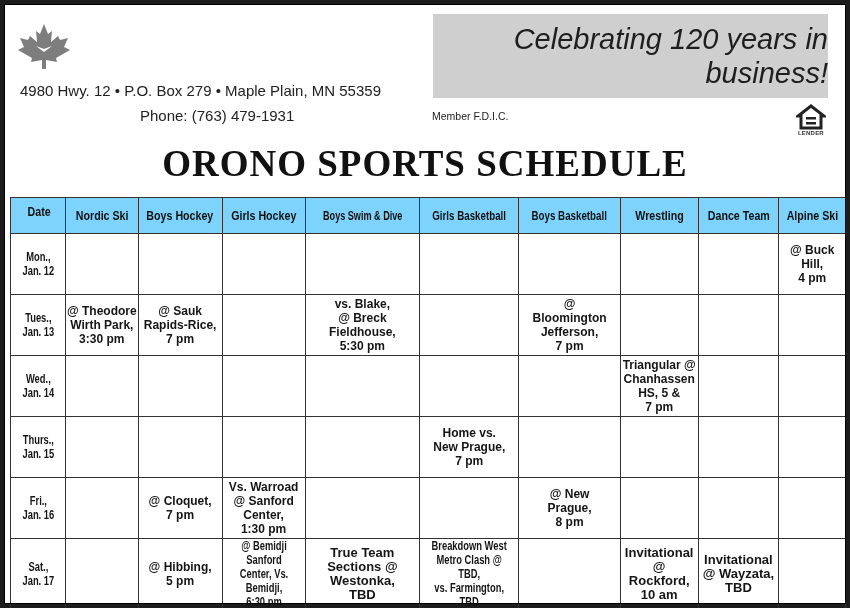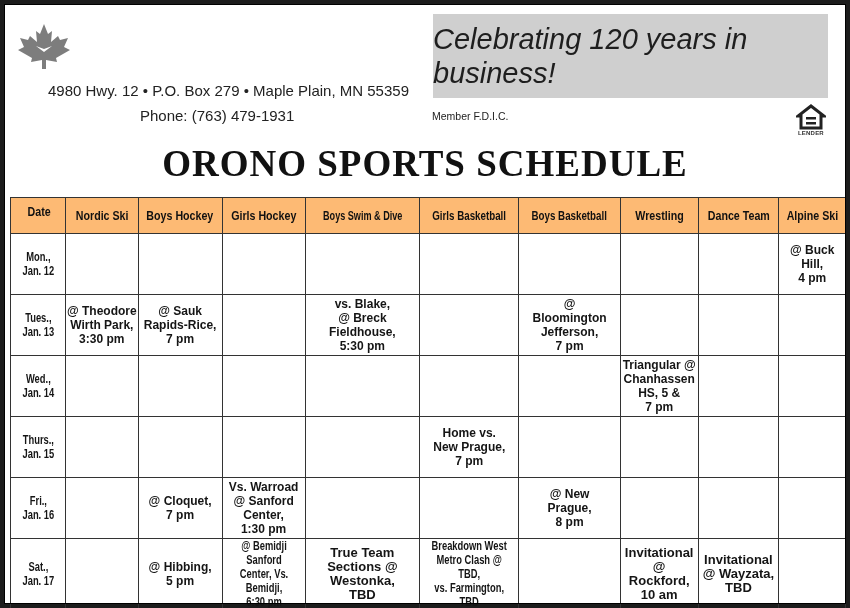--- a/index.html
+++ b/index.html
@@ -1,31 +1,31 @@
 <!DOCTYPE html>
 <html><head>
 <meta charset="utf-8">
 <style>
   html, body { margin:0; padding:0; }
   body { width:850px; height:608px; background:#1c1c1c; position:relative; overflow:hidden; font-family:"Liberation Sans", sans-serif; }
   .page { position:absolute; left:4px; top:4px; width:842px; height:600px; background:#fff; }
   .logo { position:absolute; left:12px; top:18px; width:56px; height:48px; }
   .bank-name { position:absolute; left:82px; top:20px; font-family:"Liberation Serif", serif; font-size:41px; color:#7b7b7b; letter-spacing:-0.5px; white-space:nowrap; line-height:1; }
-  .address { position:absolute; left:16px; top:78px; font-size:15px; color:#222; white-space:nowrap;margin-left:28px; }
+  .address { position:absolute; left:16px; top:78px; font-size:15px; color:#222; white-space:nowrap; }
   .phone { position:absolute; left:136px; top:103px; font-size:15px; color:#222; white-space:nowrap; }
-  .promo { position:absolute; left:429px; top:10px; width:395px; height:84px; background:#cfcfcf; text-align:left; font-style:italic; font-size:29px; color:#1e1e1e; line-height:34px; padding-top:8px; box-sizing:border-box; }
+  .promo { position:absolute; left:429px; top:10px; width:395px; height:84px; background:#cfcfcf; text-align:right; font-style:italic; font-size:29px; color:#1e1e1e; line-height:34px; padding-top:8px; box-sizing:border-box; }
   .fdic { position:absolute; left:428px; top:106px; font-size:10.5px; color:#222; white-space:nowrap; }
   .website { position:absolute; left:561px; top:109px; font-size:15px; font-weight:bold; color:#2a2a2a; white-space:nowrap; }
   .ehl { position:absolute; left:792px; top:100px; width:30px; height:34px; }
   .ehl-label { position:absolute; left:794px; top:126px; font-size:6px; color:#333; letter-spacing:0.2px; font-weight:bold; }
   .title { position:absolute; left:0; top:141px; width:842px; text-align:center; font-family:"Liberation Serif", serif; font-weight:bold; font-size:37px; color:#111; letter-spacing:1px; line-height:1; }
 
   table.sched { position:absolute; left:6px; top:193px; border-collapse:collapse; table-layout:fixed; }
   table.sched th, table.sched td { border:1.5px solid #333; padding:0; text-align:center; vertical-align:middle; }
-  table.sched th { background:#fdba74; height:29px; font-size:13px; font-weight:bold; color:#111; white-space:nowrap; overflow:hidden; transform-origin:center; }
+  table.sched th { background:#7dd3fc; height:29px; font-size:13px; font-weight:bold; color:#111; white-space:nowrap; overflow:hidden; transform-origin:center; }
   table.sched th span { display:inline-block; transform:scaleX(0.82); }
   table.sched th.date-h { text-align:left; padding-left:14px; vertical-align:top; padding-top:6px; }
   table.sched td { height:60px; font-size:12px; font-weight:bold; color:#151515; line-height:14px; }
   td.date-cell { font-size:21px; line-height:24px; font-weight:bold;margin-top:7px; }
   td.date-cell span { display:inline-block; transform:scaleX(0.78); }
   .cell-text { display:inline-block; white-space:pre-line; }
   .cond { transform:scaleX(0.78); display:inline-block; white-space:pre-line; font-size:12px; }
   .outer-border { position:absolute; left:4px; top:4px; width:842px; height:600px; box-sizing:border-box; border:1px solid #000; pointer-events:none; }
 </style>
 </head>

